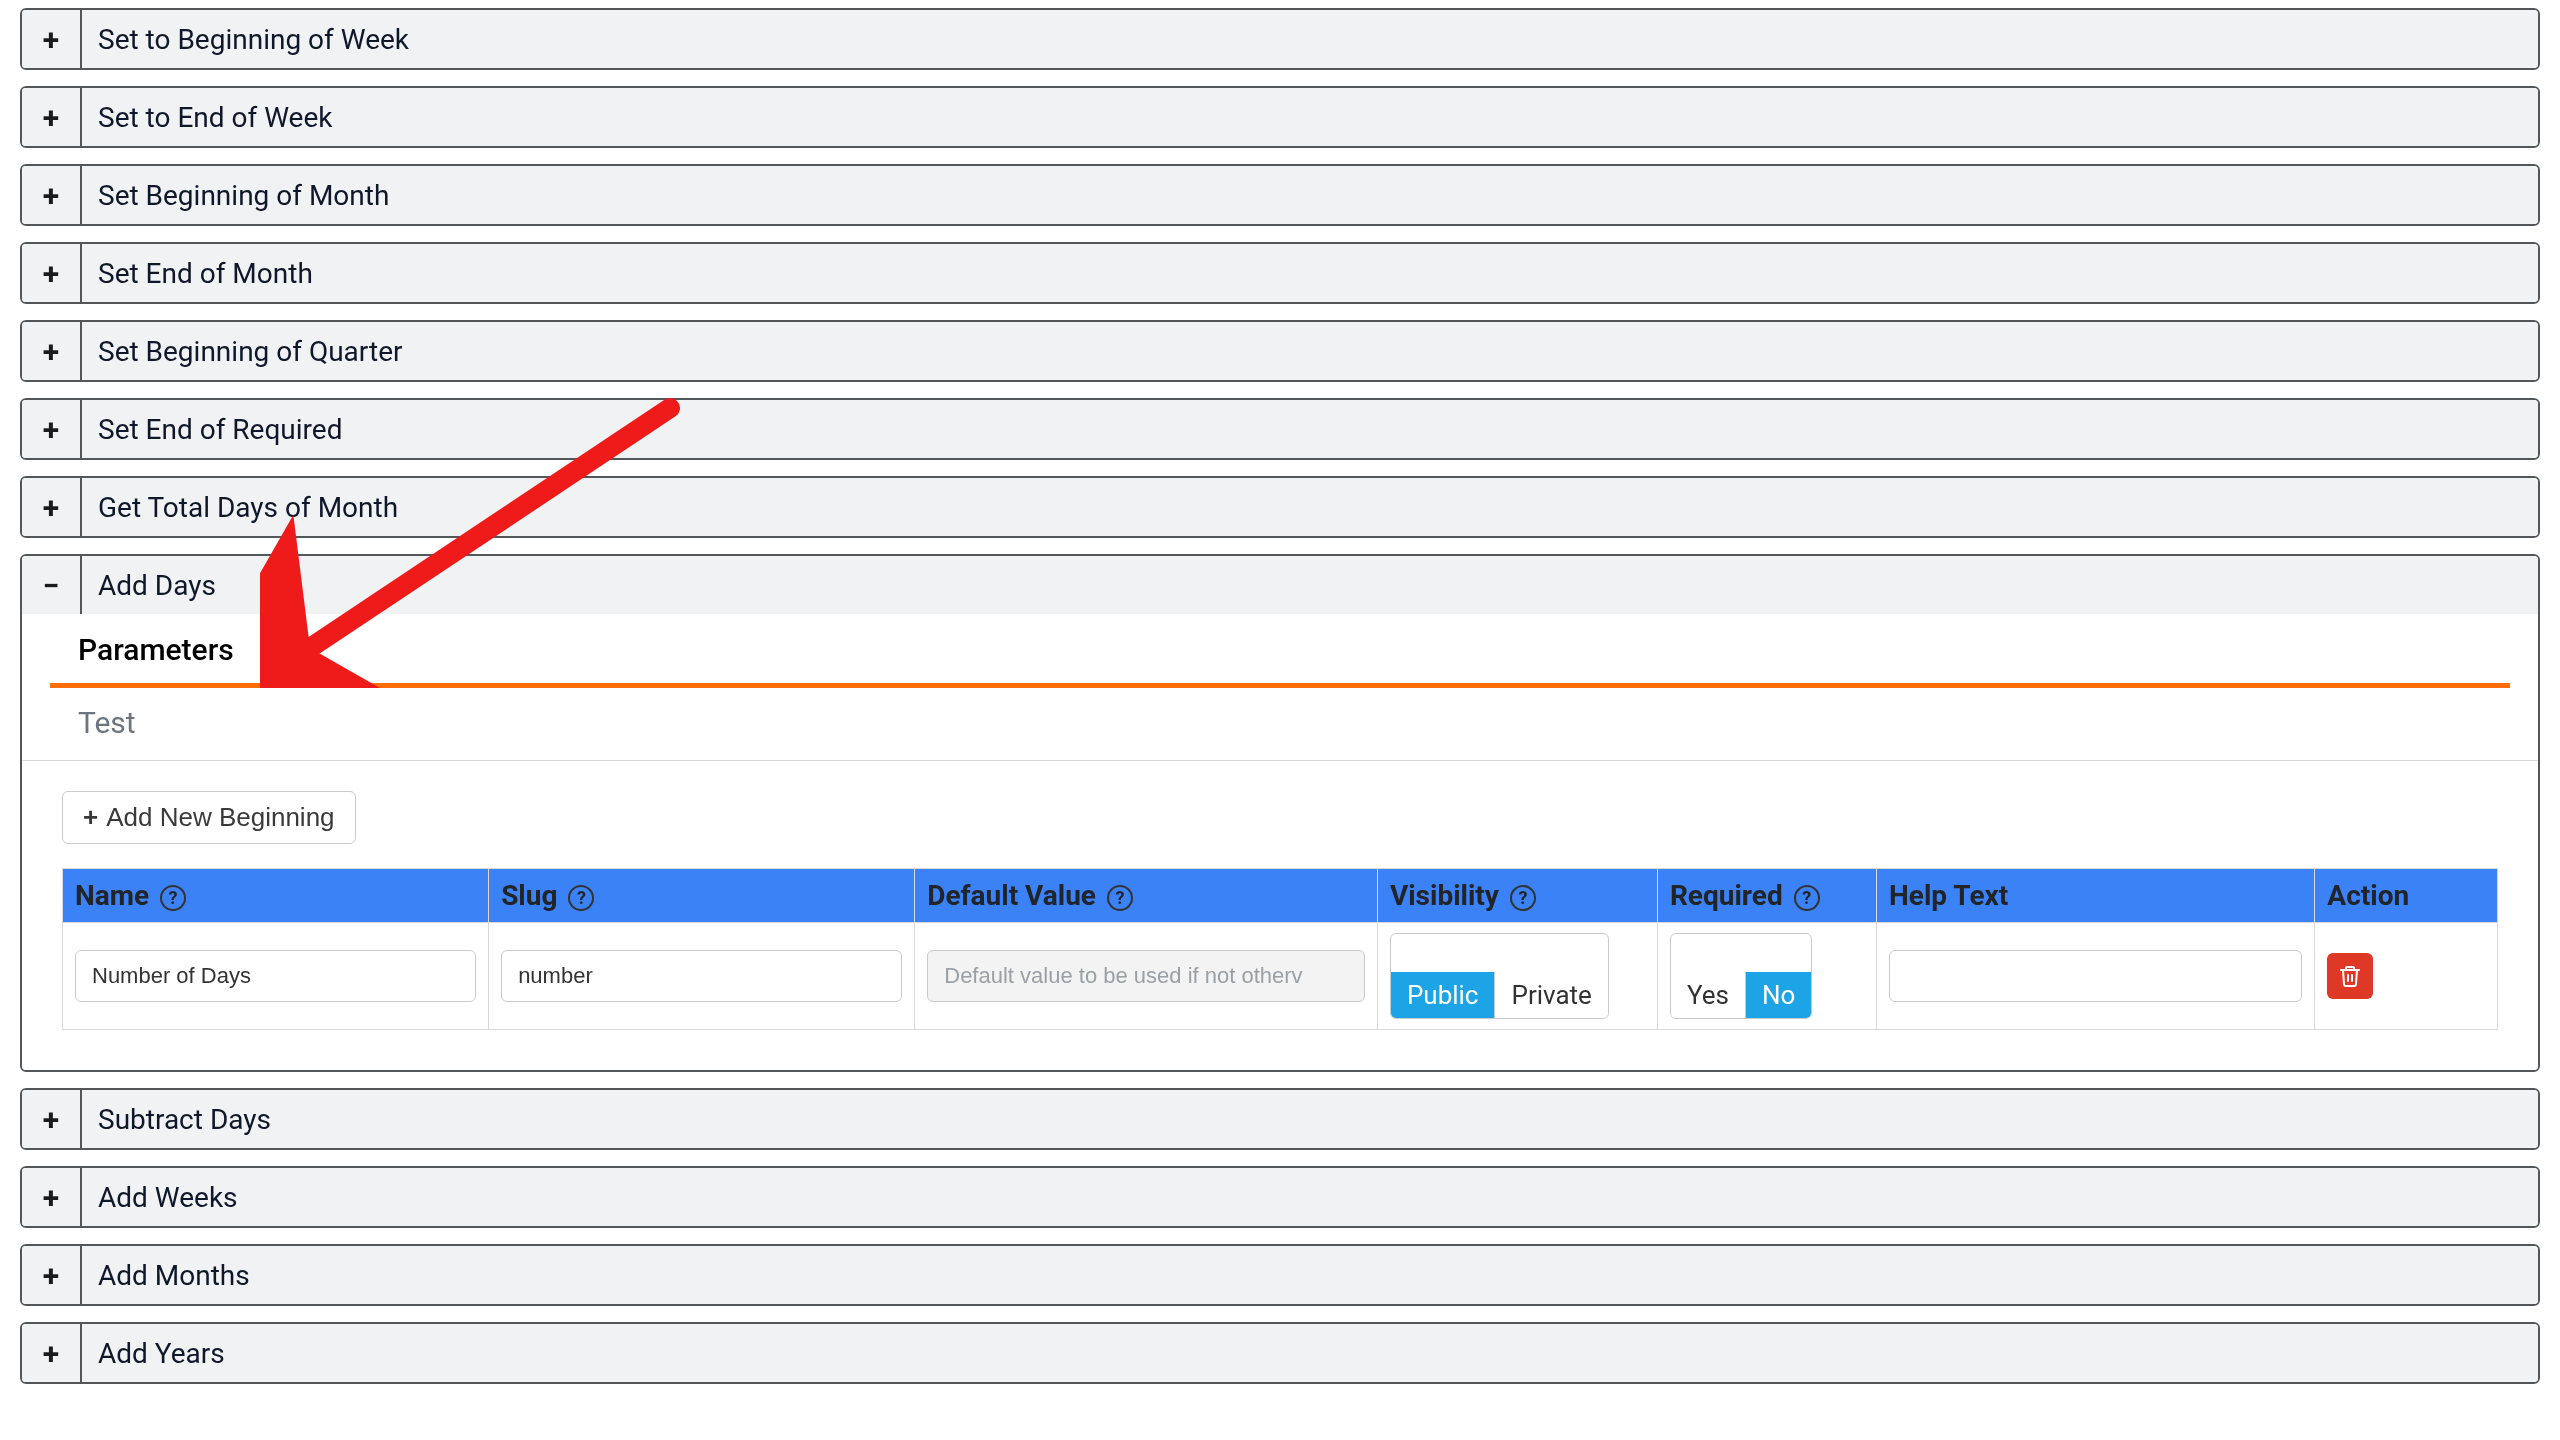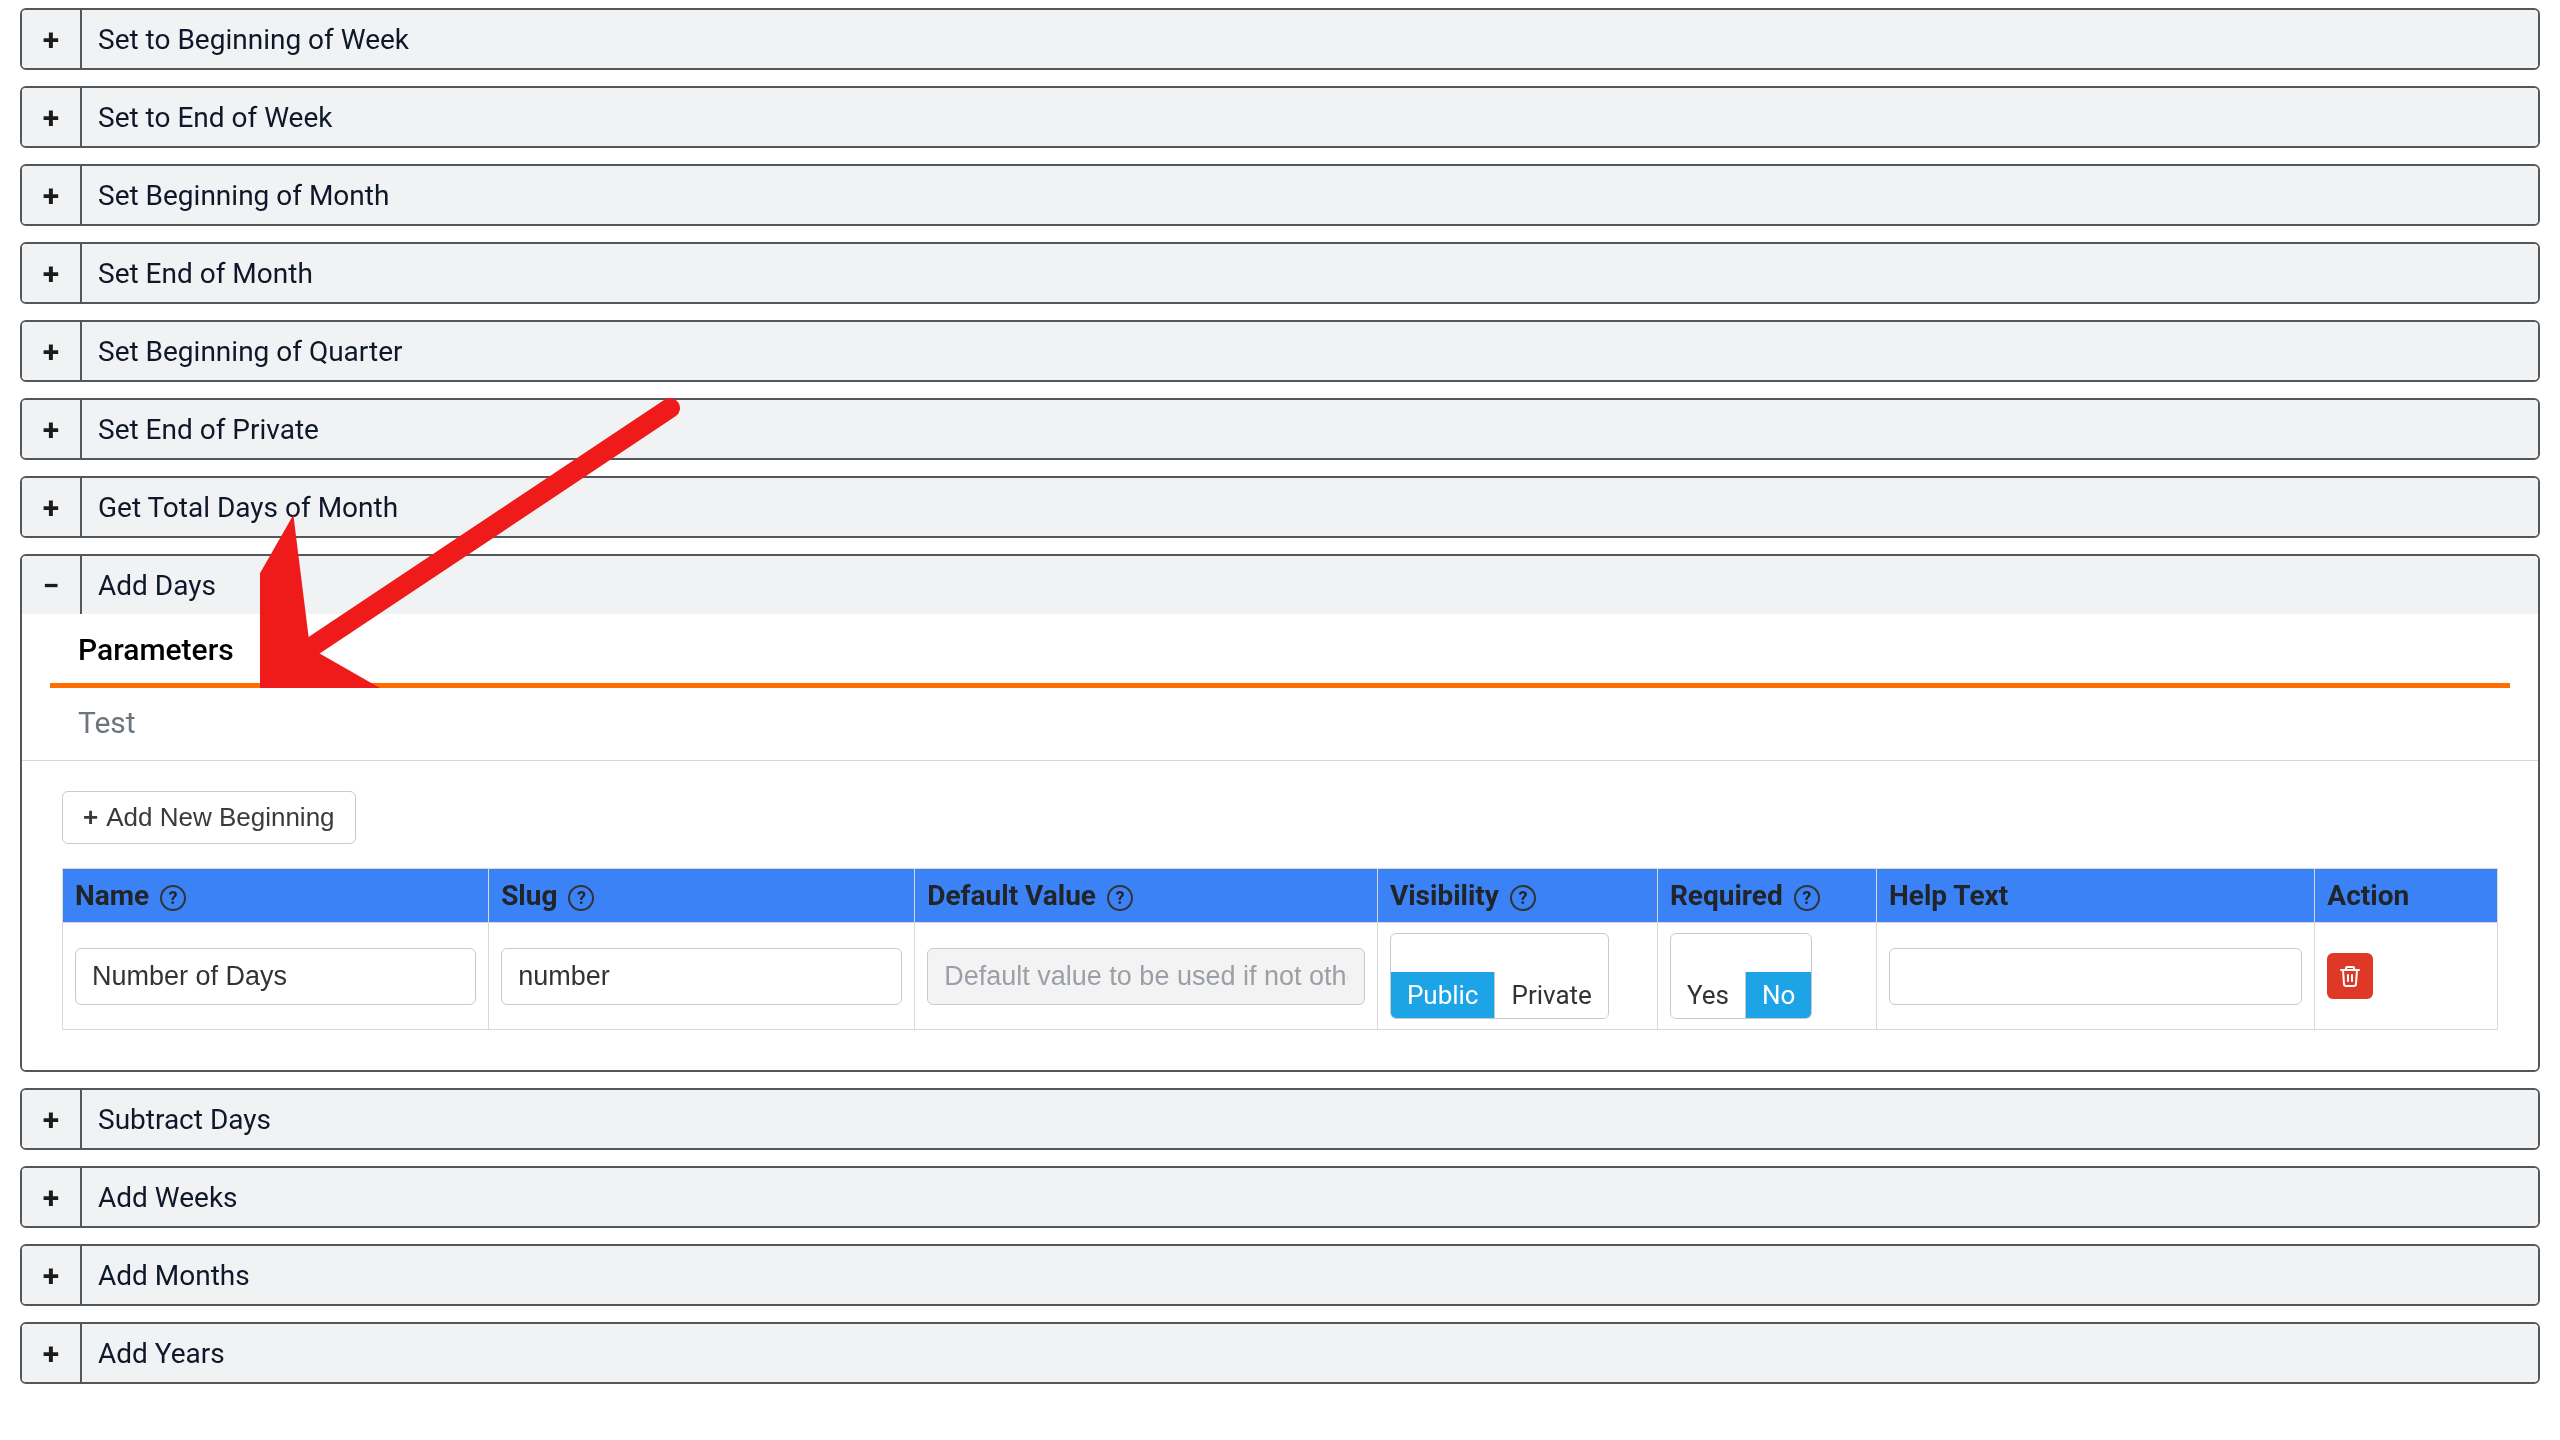--- a/index.html
+++ b/index.html
@@ -115,21 +115,21 @@
     font-weight: 700;
     margin-left: 4px;
     vertical-align: middle;
     line-height: 1;
   }
   input.text-input {
     width: 100%;
     border: 1px solid #c8cbce;
     border-radius: 6px;
     padding: 12px 16px;
-    font-size: 27px;
+    font-size: 22px;
     color: #333;
     background: #ffffff;
   }
   input.text-input.disabled-look {
     background: #f3f3f3;
     color: #8b8b8b;
   }
   input.text-input::placeholder { color: #9aa0a6; }
   .seg-group {
     display: inline-flex;
@@ -223,21 +223,21 @@
             <span>+</span>
           </div>
           <div class="accordion-title">Set Beginning of Quarter</div>
         </div>
       </div>
       <div class="accordion-item">
         <div class="accordion-header">
           <div class="accordion-toggle">
             <span>+</span>
           </div>
-          <div class="accordion-title">Set End of Private</div>
+          <div class="accordion-title">Set End of Required</div>
         </div>
       </div>
       <div class="accordion-item">
         <div class="accordion-header">
           <div class="accordion-toggle">
             <span>+</span>
           </div>
           <div class="accordion-title">Get Total Days of Month</div>
         </div>
       </div>

